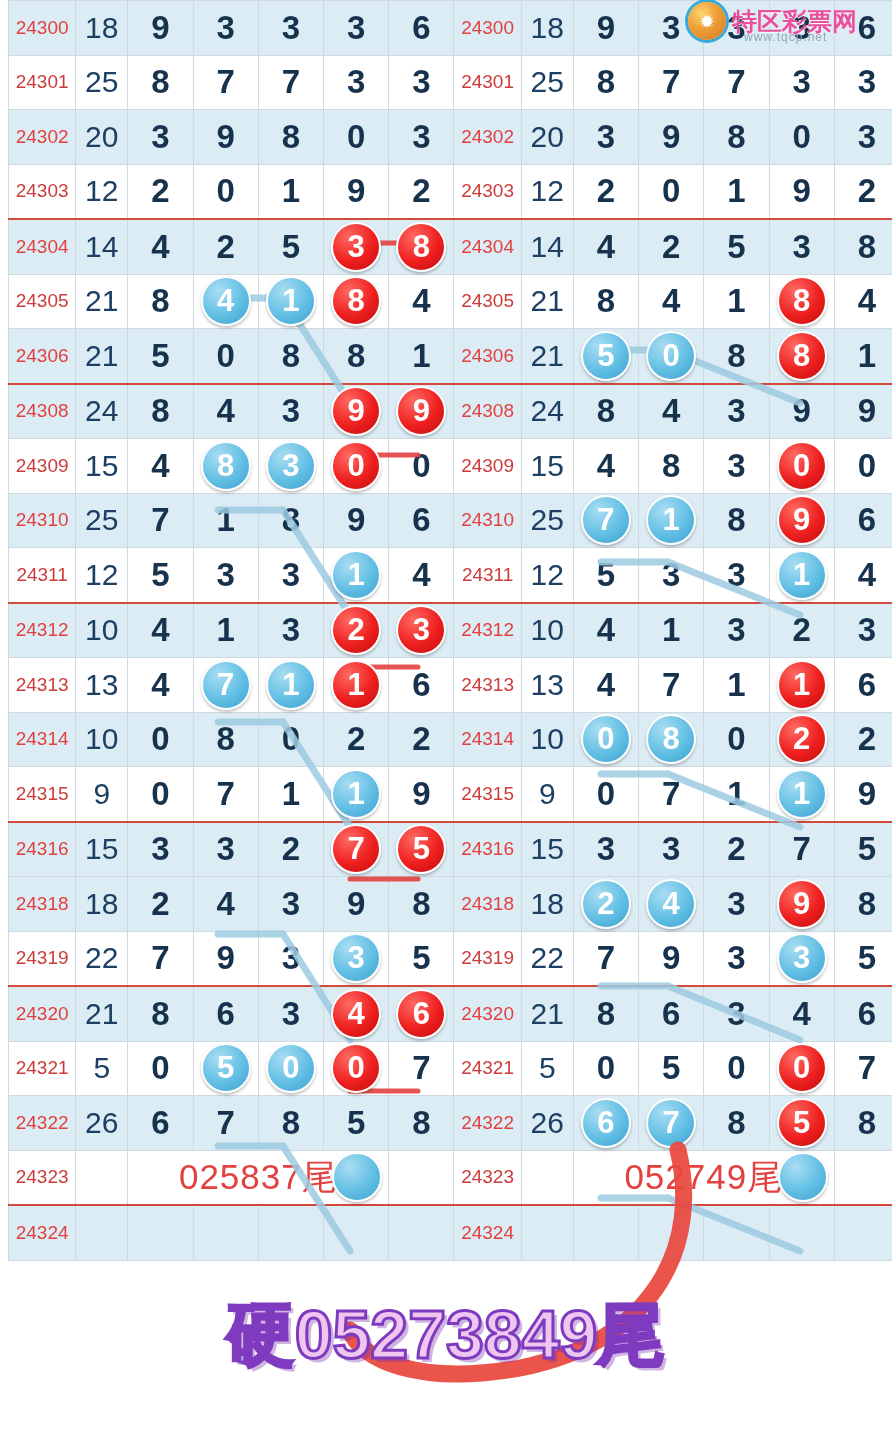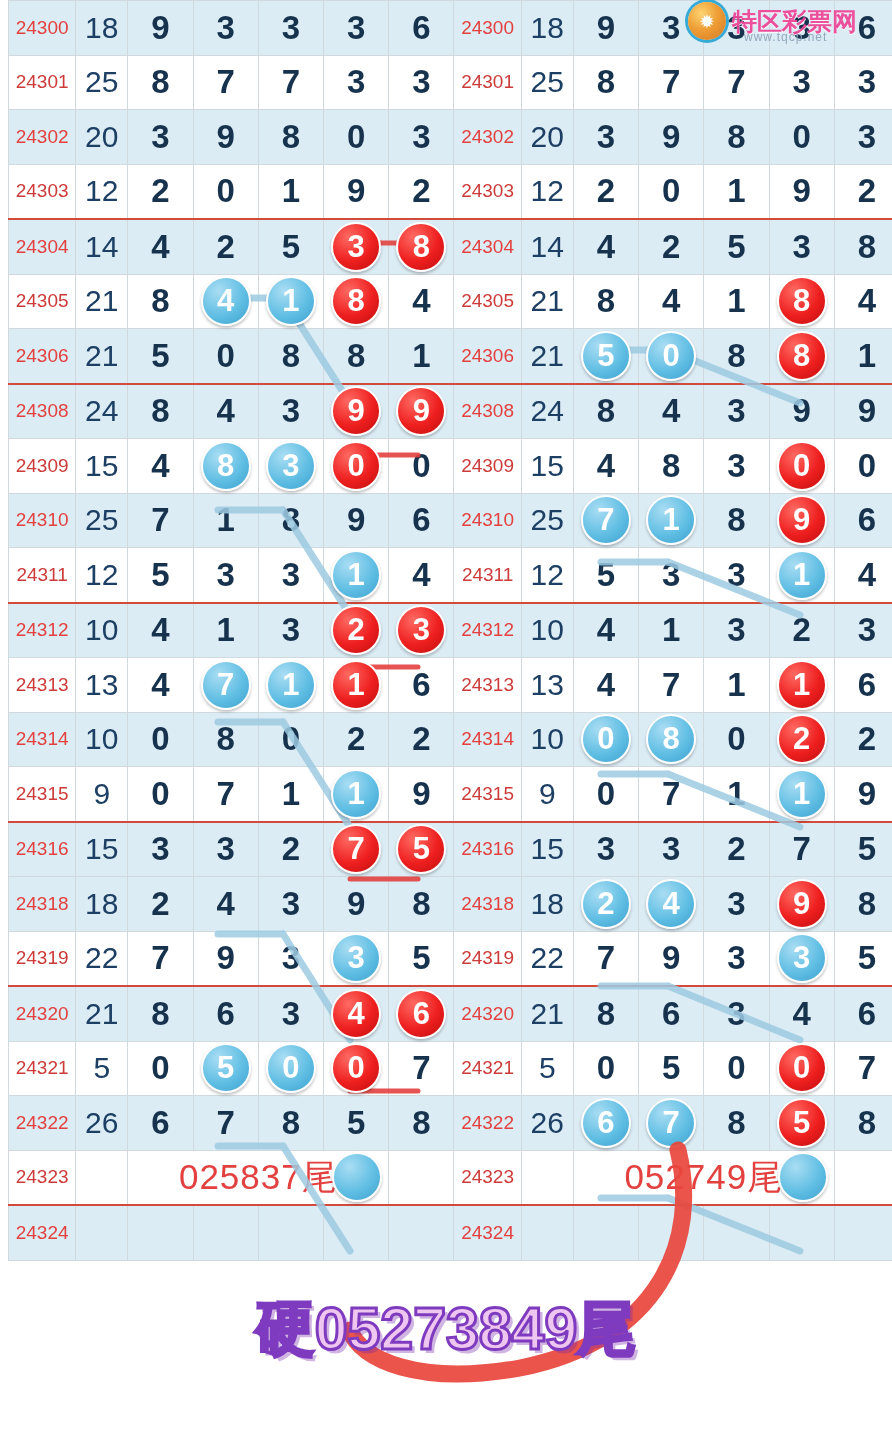--- a/index.html
+++ b/index.html
@@ -116,21 +116,21 @@
 
   
   .caption{
     position:absolute;
     left:0;top:1290px;width:892px;
     text-align:center;
     z-index:7;
     pointer-events:none;
   }
   .caption span{
-    font-size:59px;
+    font-size:68px;
     font-weight:bold;
     color:#eec6f0;
     -webkit-text-stroke:3px #7f3bbf;
     text-shadow:4px 4px 0 rgba(120,40,170,.35);
     font-family:"Liberation Sans", sans-serif;
   }
   .swoosh{
     position:absolute;left:0;top:1130px;width:892px;height:300px;z-index:5;pointer-events:none;
   }
 </style>

